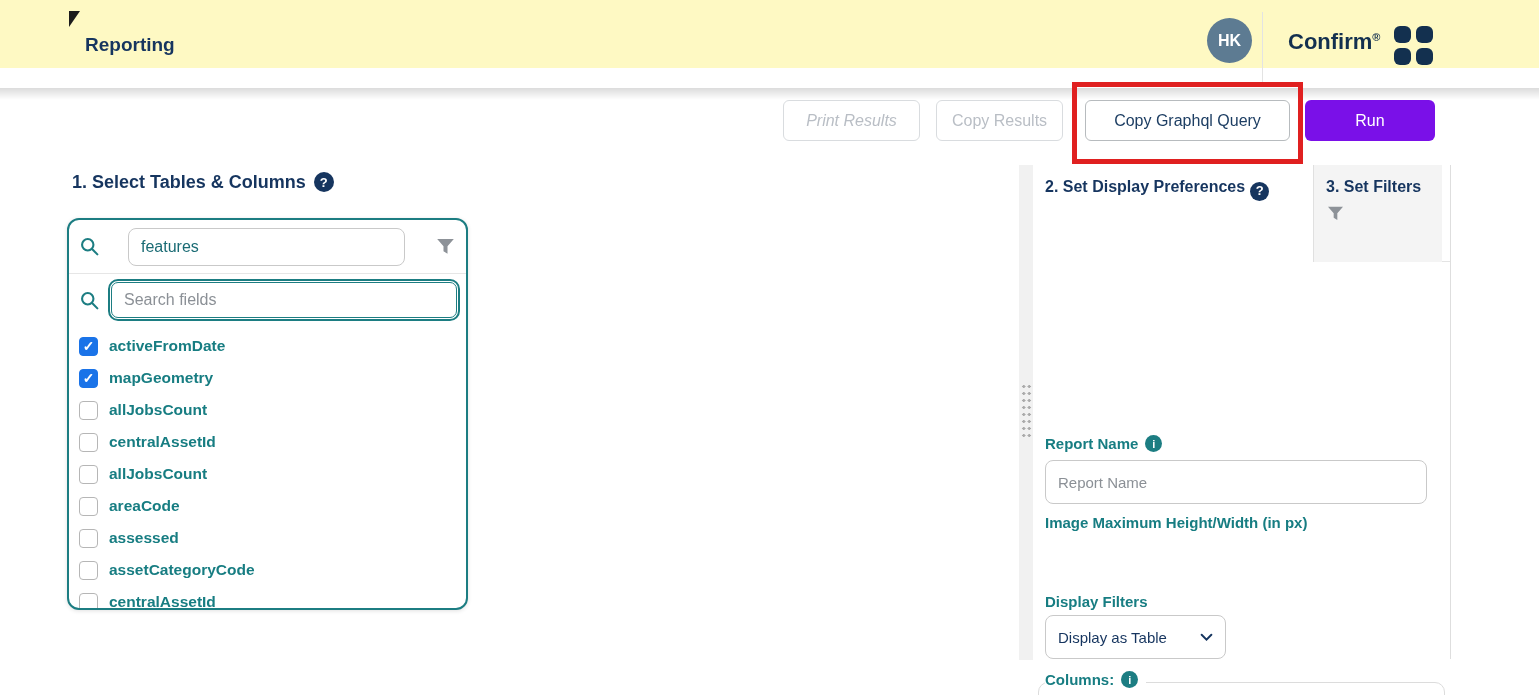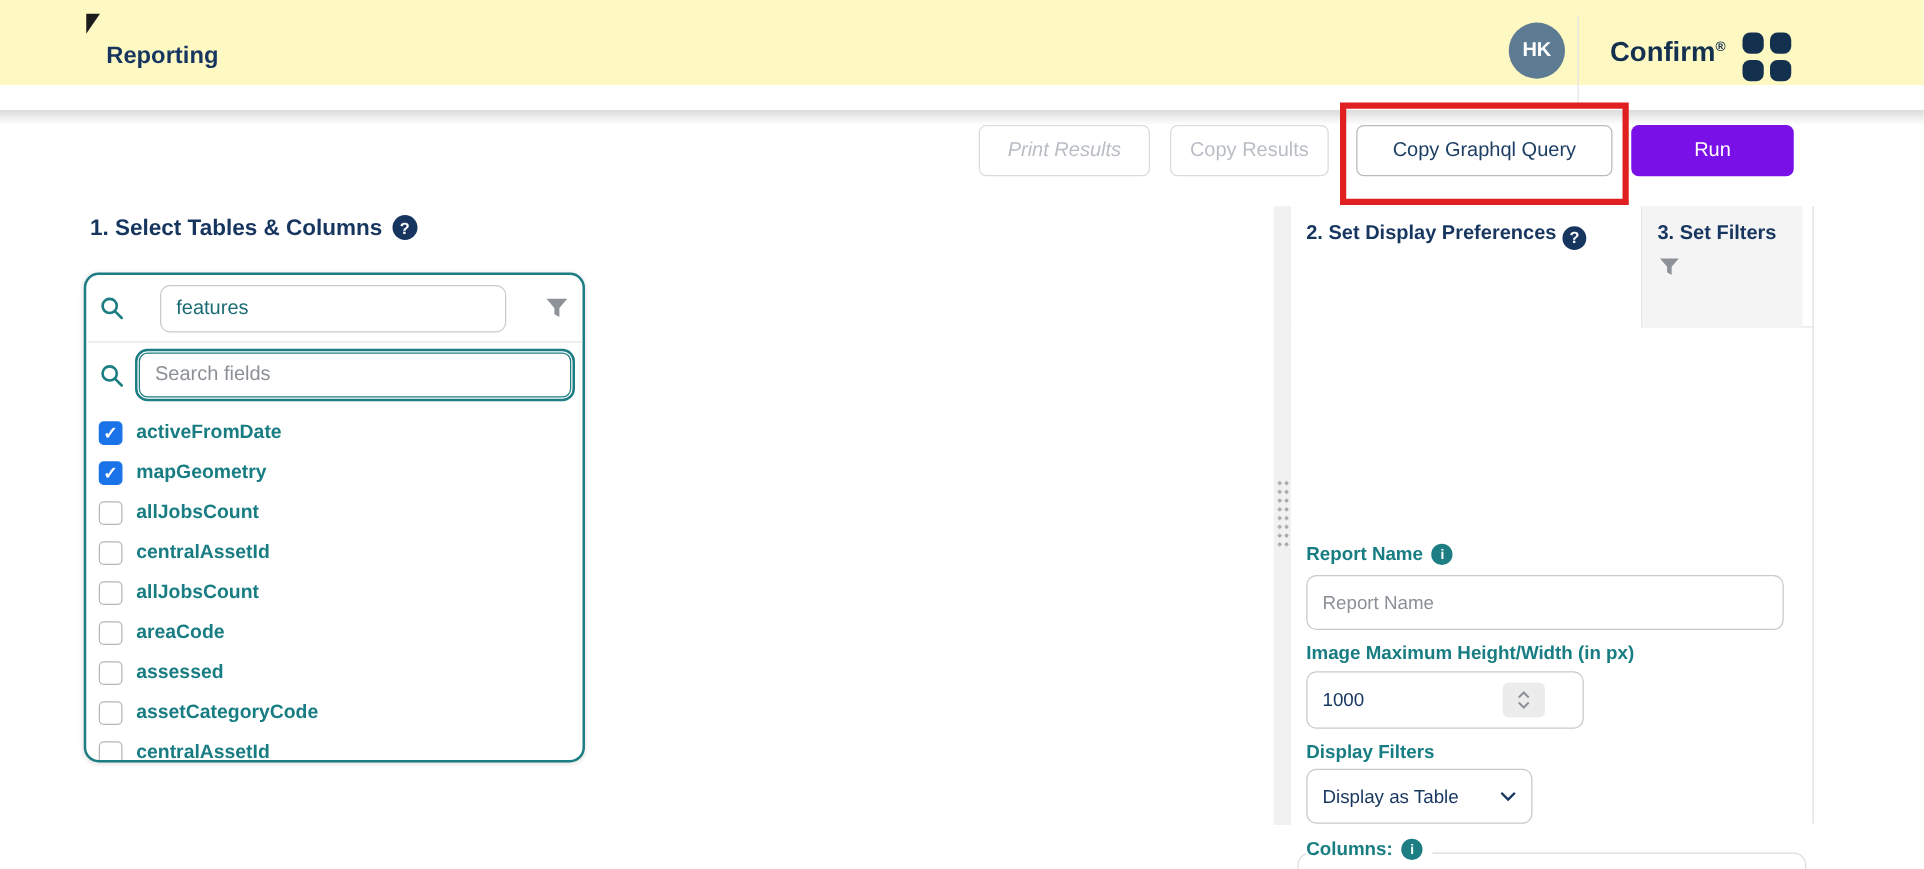--- a/index.html
+++ b/index.html
@@ -207,31 +207,20 @@
     </div>
   </div>
 
   <div class="sb-label lbl-report">
     <span>Report Name</span>
     <span class="i-icon">i</span>
   </div>
   <input class="txt-input inp-report" placeholder="Report Name" style="">
 
   <div class="sb-label lbl-image">Image Maximum Height/Width (in px)</div>
-  <div class="numbox">
-    <span class="val">1000</span>
-    <span class="spinner">
-      <svg width="12" height="8" viewBox="0 0 12 8">
-          <path d="M2 6l4-4 4 4" fill="none" stroke="#8d9298" stroke-width="1.6"></path>
-        </svg>
-      <svg width="12" height="8" viewBox="0 0 12 8">
-          <path d="M2 2l4 4 4-4" fill="none" stroke="#8d9298" stroke-width="1.6"></path>
-        </svg>
-    </span>
-  </div>
 
   <div class="sb-label lbl-display">Display Filters</div>
   <div class="selectbox">
     <span class="val">Display as Table</span>
     <svg width="13" height="9" viewBox="0 0 12 8">
         <path d="M1.5 1.5L6 6l4.5-4.5" fill="none" stroke="#16355f" stroke-width="1.8" stroke-linecap="round"></path>
       </svg>
   </div>
 
   <div class="columns-fieldset"></div>

